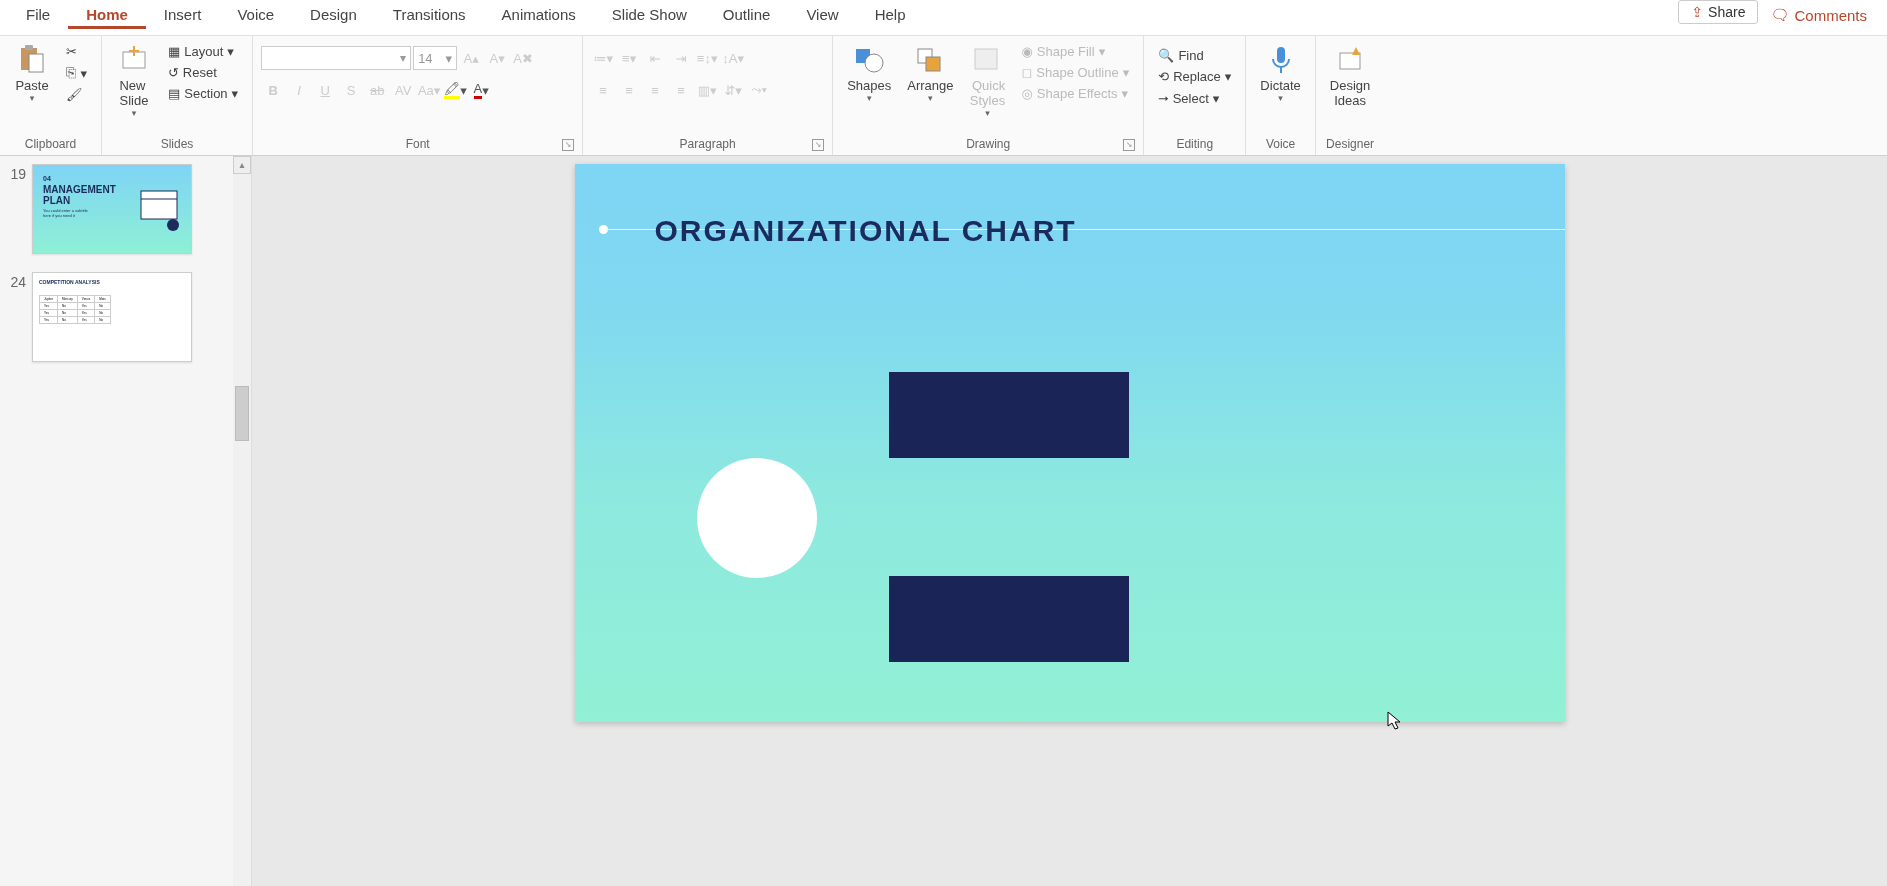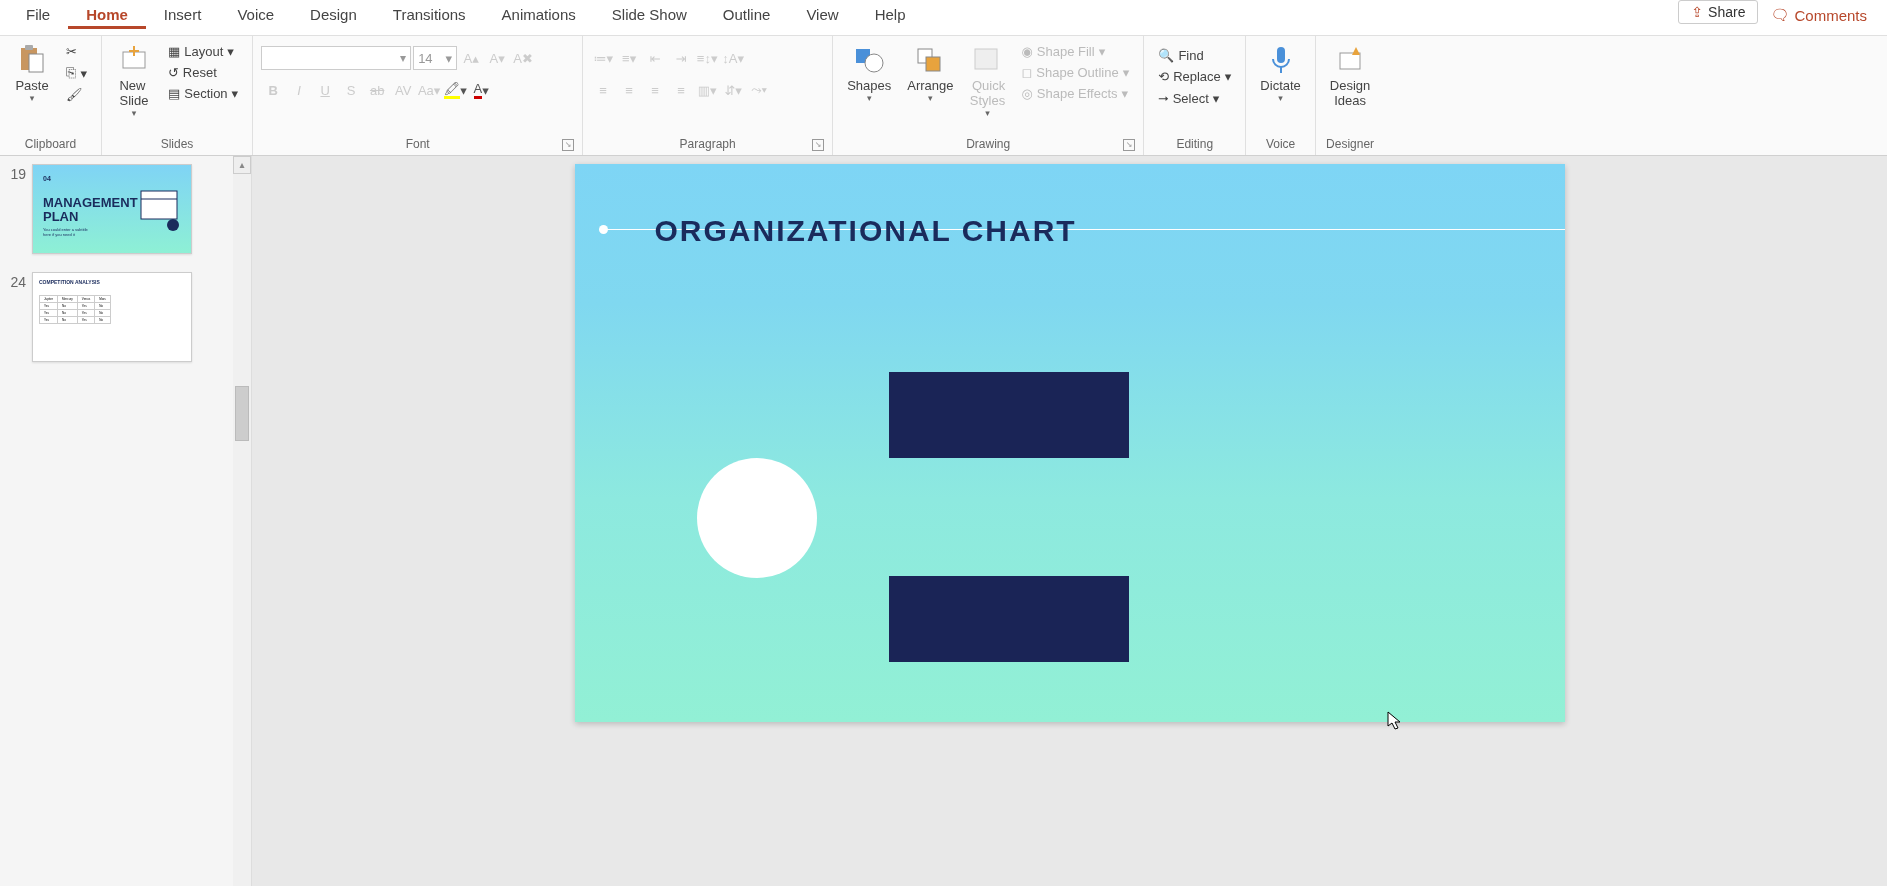--- a/index.html
+++ b/index.html
@@ -48,21 +48,21 @@
 .thumb { width: 160px; height: 90px; background: #fff; border: 1px solid #ccc; box-shadow: 0 1px 2px rgba(0,0,0,0.1); position: relative; overflow: hidden; }
 .thumb.selected { border: 2px solid #d35230; }
 
 
 .thumb-21 { background: #fff; padding: 6px; }
 .thumb-21 .t21-title { font-size: 5px; font-weight: bold; color: #1a2b5c; }
 .thumb-21 .t21-line { height: 1px; background: #333; margin: 18px 4px 4px 4px; position: relative; }
 .thumb-21 .t21-dot { position: absolute; top: -3px; width: 6px; height: 6px; border-radius: 50%; background: #1a2b5c; }
 .thumb-22 { background: linear-gradient(180deg, #7fd4f5 0%, #8ef0d5 100%); padding: 10px; }
 .thumb-22 .t22-num { font-size: 7px; color: #1a2b5c; font-weight: bold; }
-.thumb-22 .t22-title { font-size: 13px; color: #1a2b5c; font-weight: bold; line-height: 1.1; margin-top: 14px; }
+.thumb-22 .t22-title { font-size: 10px; color: #1a2b5c; font-weight: bold; line-height: 1.1; margin-top: 2px; }
 .thumb-22 .t22-sub { font-size: 4px; color: #1a2b5c; margin-top: 2px; }
 .thumb-22 .t22-img { position: absolute; right: 6px; top: 20px; width: 50px; height: 50px; }
 .thumb-23 { background: #fff; padding: 6px; }
 .thumb-23 .t23-title { font-size: 5px; font-weight: bold; color: #1a2b5c; }
 .thumb-23 .t23-circ { position: absolute; right: 20px; top: 25px; width: 45px; height: 45px; border-radius: 50%; background: #a8e8e0; }
 .thumb-24 { background: #fff; padding: 6px; }
 .thumb-24 .t24-title { font-size: 5px; font-weight: bold; color: #1a2b5c; }
 .thumb-24 table { font-size: 3px; border-collapse: collapse; margin-top: 10px; }
 .thumb-24 td { border: 1px solid #ccc; padding: 1px 4px; }
 .thumb-25 { background: linear-gradient(180deg, #7fd4f5 0%, #8ef0d5 100%); padding: 4px; }

